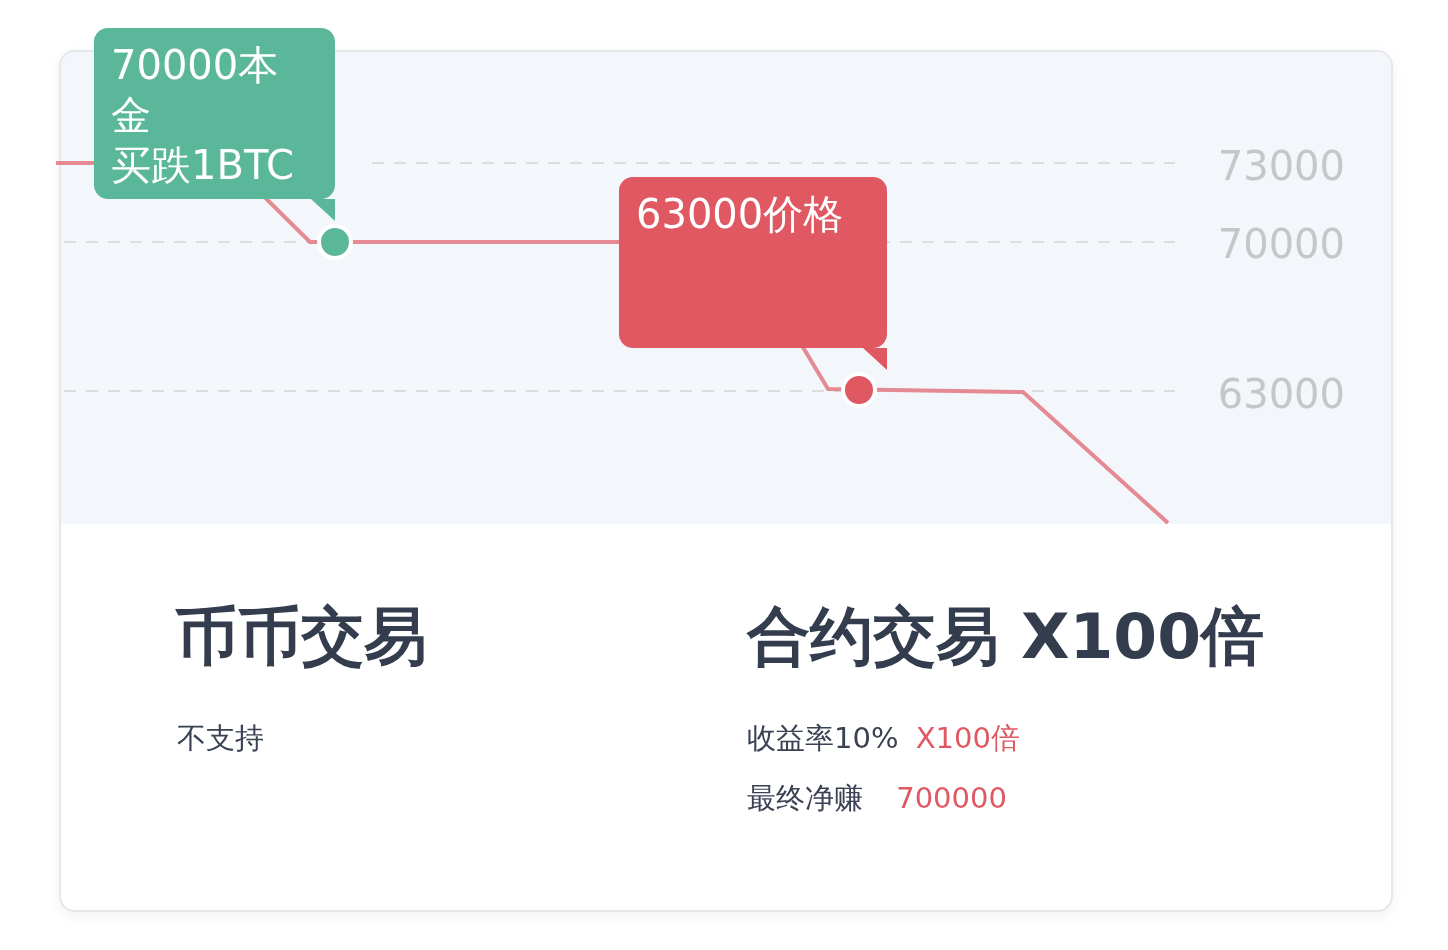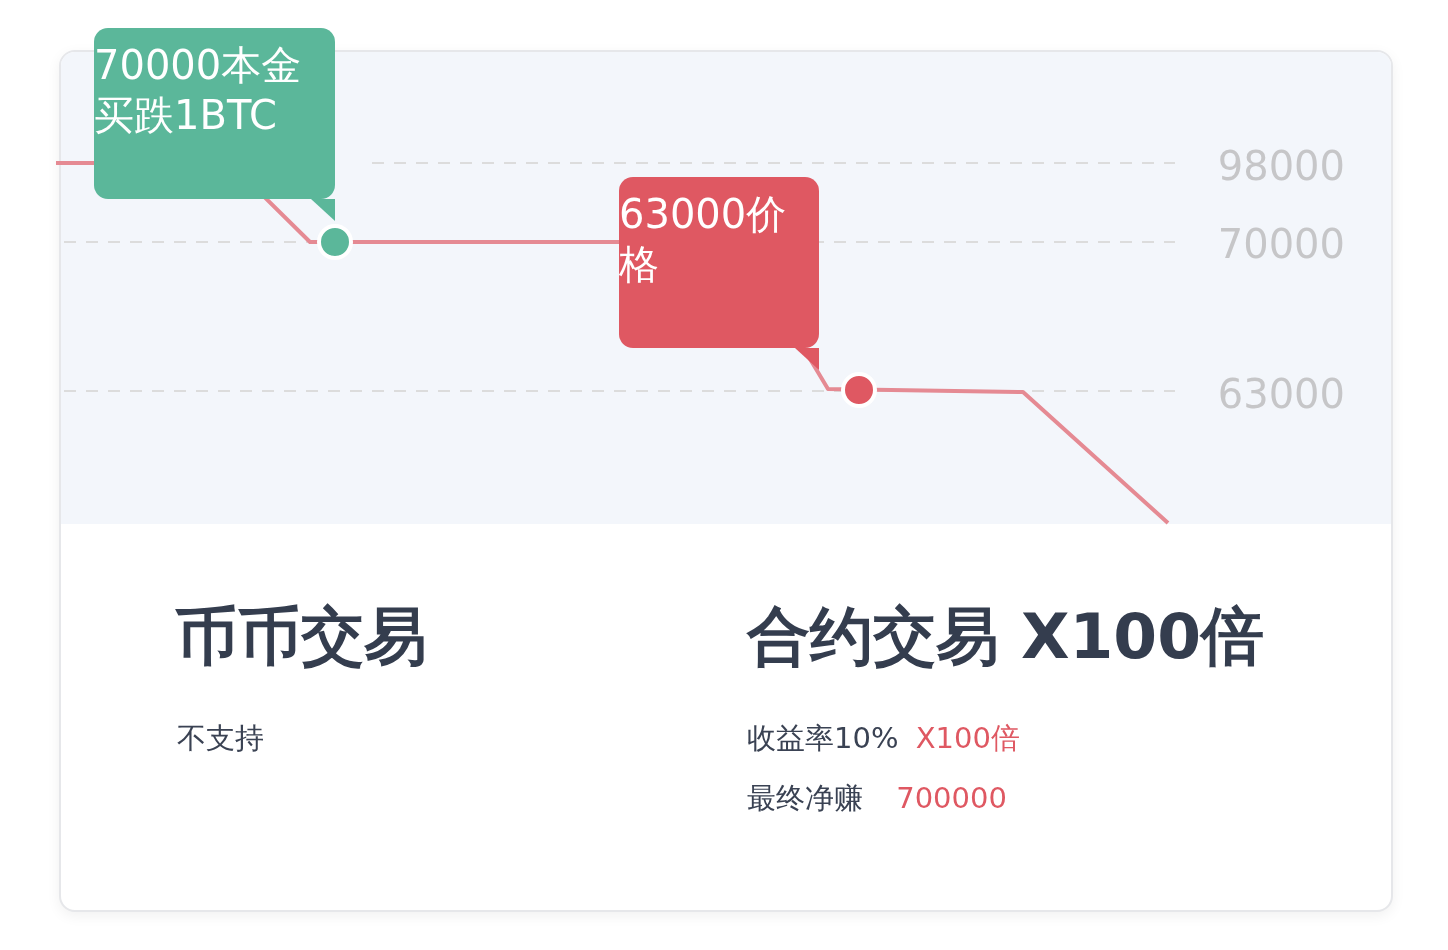--- a/index.html
+++ b/index.html
@@ -13,28 +13,28 @@
     .chart-bg {
       position: absolute; left: 0; top: 0; width: 100%; height: 472px; background: #f3f6fb;
     }
     svg.chart { position: absolute; left: 0; top: 0; width: 1448px; height: 950px; overflow: visible; }
     .axis-label {
       position: absolute; font-size: 40px; color: #c6c6c8; line-height: 1;
       right: 103px; text-align: right;
     }
     .tooltip {
       position: absolute; color: #ffffff; font-size: 40px; line-height: 50px;
-      border-radius: 14px; box-sizing: border-box; padding: 12px 0;
+      border-radius: 14px; box-sizing: border-box; padding: 12px 17px;
     }
     .tooltip .tail {
       position: absolute; width: 0; height: 0;
     }
     .tt-green { left: 94px; top: 28px; width: 241px; height: 171px; background: #5bb79a; }
     .tt-green .tail { right: 0; bottom: -22px; border-top: 22px solid #5bb79a; border-left: 24px solid transparent; }
-    .tt-red { left: 619px; top: 177px; width: 200px; height: 171px; background: #df5862; }
+    .tt-red { left: 619px; top: 177px; width: 268px; height: 171px; background: #df5862; }
     .tt-red .tail { right: 0; bottom: -22px; border-top: 22px solid #df5862; border-left: 24px solid transparent; }
     .section-title { position: absolute; font-size: 63px; font-weight: bold; color: #343d4e; line-height: 1; }
     .section-text { position: absolute; font-size: 29px; color: #3a4253; line-height: 60px; white-space: nowrap; }
     .hl { color: #df5862; }
   </style>
 </head>
 <body>
 
 <div class="card">
   <div class="chart-bg"></div>
@@ -45,21 +45,21 @@
   <line x1="372" y1="163" x2="1175" y2="163" stroke="#dcdcdc" stroke-width="2" stroke-dasharray="12,10"></line>
   <line x1="64" y1="242" x2="1175" y2="242" stroke="#dcdcdc" stroke-width="2" stroke-dasharray="12,10"></line>
   <line x1="64" y1="391" x2="1175" y2="391" stroke="#dcdcdc" stroke-width="2" stroke-dasharray="12,10"></line>
 
   <polyline points="56,163 230,163 310,242 740,242 828,389 1023,392 1168,523" fill="none" stroke="#e58a93" stroke-width="4" stroke-linejoin="round"></polyline>
 
   <circle cx="335" cy="242" r="16" fill="#5bb79a" stroke="#ffffff" stroke-width="4"></circle>
   <circle cx="859" cy="390" r="16" fill="#df5862" stroke="#ffffff" stroke-width="4"></circle>
 </svg>
 
-<div class="axis-label" style="top:146px;">98000</div>
+<div class="axis-label" style="top:146px;">73000</div>
 <div class="axis-label" style="top:224px;text-align:right;">70000</div>
 <div class="axis-label" style="top:374px;margin-left:47px;">63000</div>
 
 <div class="tooltip tt-green">
   <div>70000本金</div>
   <div>买跌1BTC</div>
   <div class="tail"></div>
 </div>
 
 <div class="tooltip tt-red">

